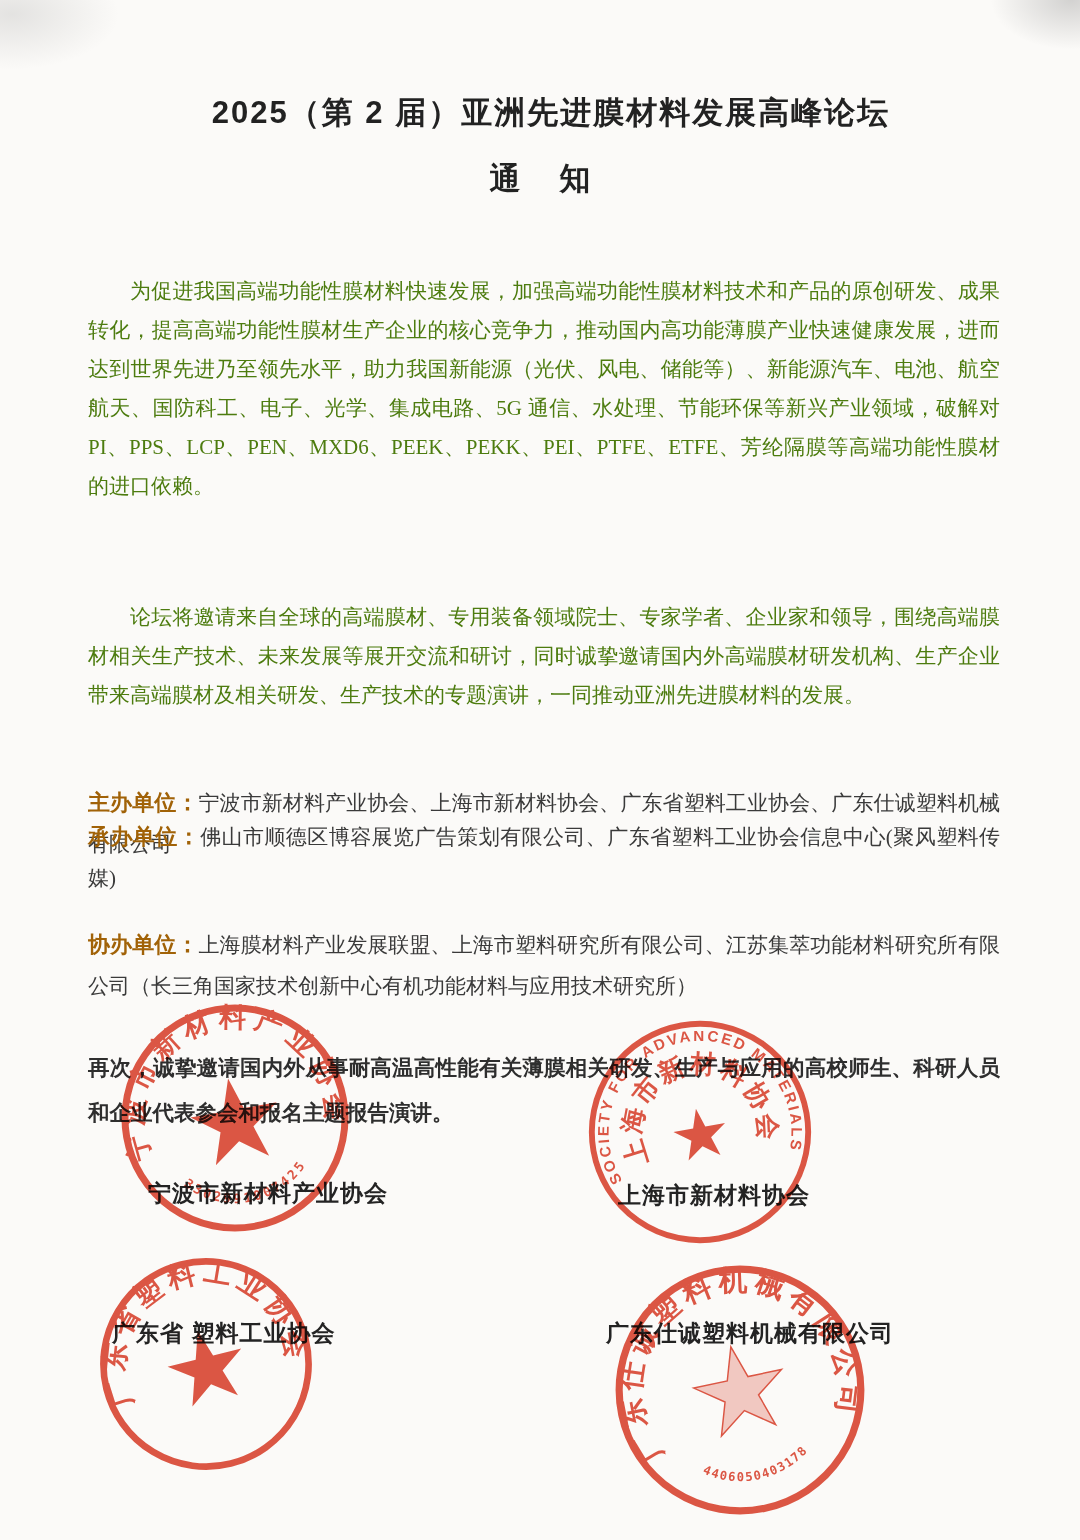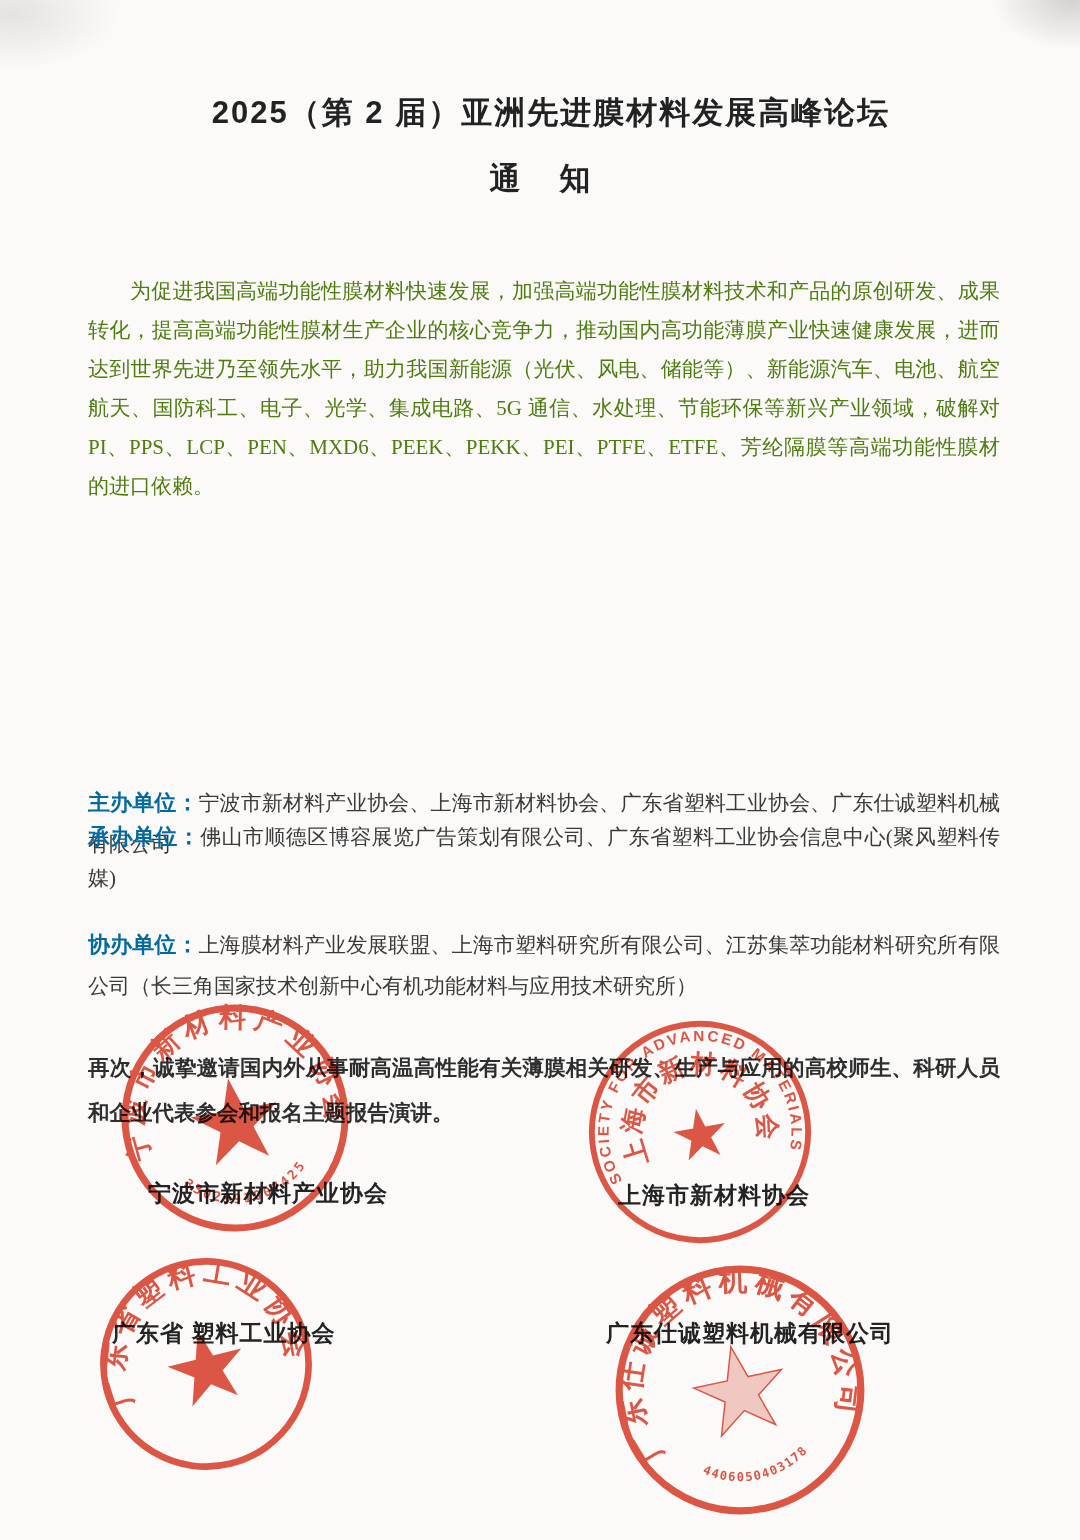--- a/index.html
+++ b/index.html
@@ -45,21 +45,21 @@
     position:absolute;left:88px;width:912px;
     font-size:21px;line-height:41px;text-align:justify;
     color:#3a3a3a;
   }
   .s0{top:782px;}
   .s1{top:816px;}
   .s2{top:924px;}
   .s3{top:978px;}
   .seclabel{
     font-family:"Liberation Sans", sans-serif;
-    font-weight:bold;color:#0369a1;font-size:22px;
+    font-weight:bold;color:#a16207;font-size:22px;
   }
   .closing{
     position:absolute;left:88px;top:1046px;width:912px;margin:0;
     font-size:21.5px;line-height:45px;text-align:justify;
     color:#2e2e2e;font-weight:bold;
     font-family:"Liberation Sans", sans-serif;
   }
   .orglabel{
     position:absolute;
     font-family:"Liberation Sans", sans-serif;
@@ -88,20 +88,21 @@
 
 <div class="page">
 
   <div class="artifact tl"></div>
   <div class="artifact tr"></div>
 
   <h1 class="title">2025（第 2 届）亚洲先进膜材料发展高峰论坛</h1>
   <h2 class="notice">通　知</h2>
 
   <p class="para p1">为促进我国高端功能性膜材料快速发展，加强高端功能性膜材料技术和产品的原创研发、成果转化，提高高端功能性膜材生产企业的核心竞争力，推动国内高功能薄膜产业快速健康发展，进而达到世界先进乃至领先水平，助力我国新能源（光伏、风电、储能等）、新能源汽车、电池、航空航天、国防科工、电子、光学、集成电路、5G 通信、水处理、节能环保等新兴产业领域，破解对 PI、PPS、LCP、PEN、MXD6、PEEK、PEKK、PEI、PTFE、ETFE、芳纶隔膜等高端功能性膜材的进口依赖。</p>
+  <p class="para p3">论坛将邀请来自全球的高端膜材、专用装备领域院士、专家学者、企业家和领导，围绕高端膜材相关生产技术、未来发展等展开交流和研讨，同时诚挚邀请国内外高端膜材研发机构、生产企业带来高端膜材及相关研发、生产技术的专题演讲，一同推动亚洲先进膜材料的发展。</p>
 
   <div class="sec s0"><span class="seclabel">主办单位：</span><span>宁波市新材料产业协会、上海市新材料协会、广东省塑料工业协会、广东仕诚塑料机械有限公司</span></div>
   <div class="sec s1"><span class="seclabel">承办单位：</span><span>佛山市顺德区博容展览广告策划有限公司、广东省塑料工业协会信息中心(聚风塑料传媒)</span></div>
   <div class="sec s2"><span class="seclabel">协办单位：</span><span>上海膜材料产业发展联盟、上海市塑料研究所有限公司、江苏集萃功能材料研究所有限公司（长三角国家技术创新中心有机功能材料与应用技术研究所）</span></div>
 
   <p class="closing">再次，诚挚邀请国内外从事耐高温高性能有关薄膜相关研发、生产与应用的高校师生、科研人员和企业代表参会和报名主题报告演讲。</p>
 
   <div class="orglabel l1a">宁波市新材料产业协会</div>
   <div class="orglabel l1b">上海市新材料协会</div>
   <div class="orglabel l2a">广东省 塑料工业协会</div>

